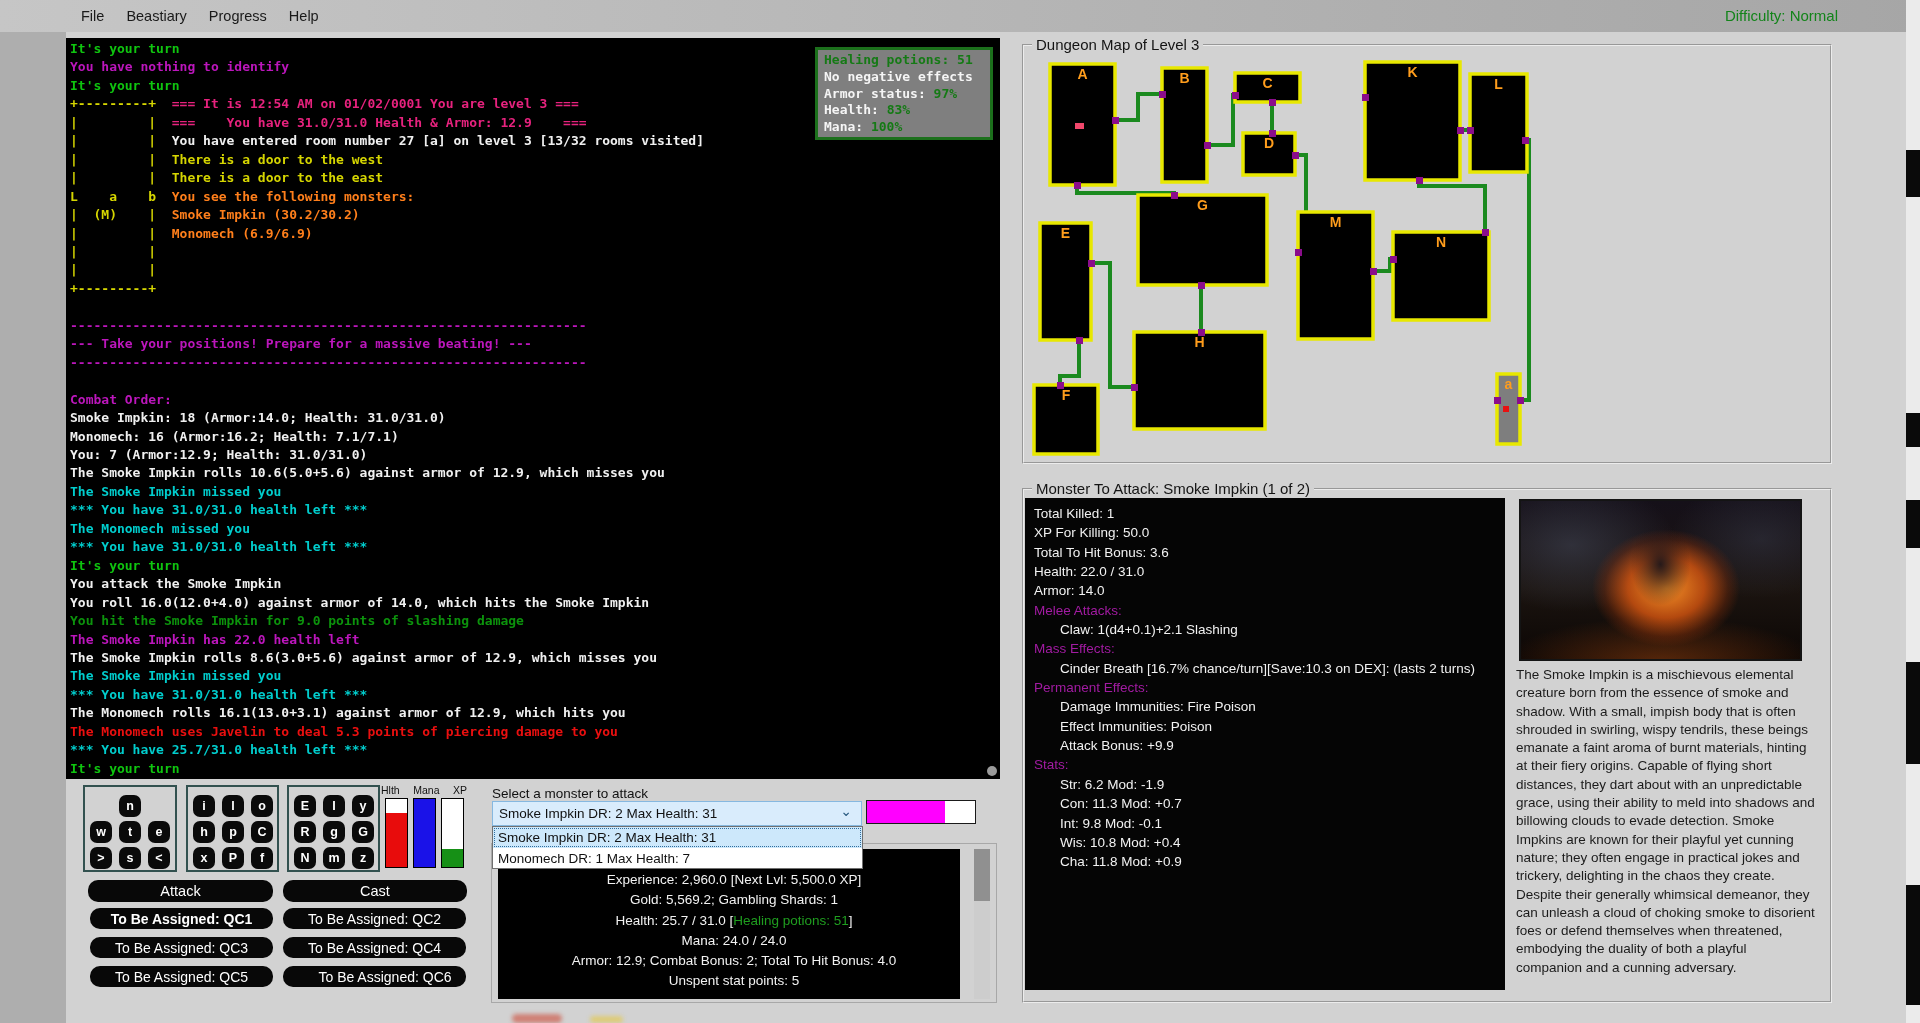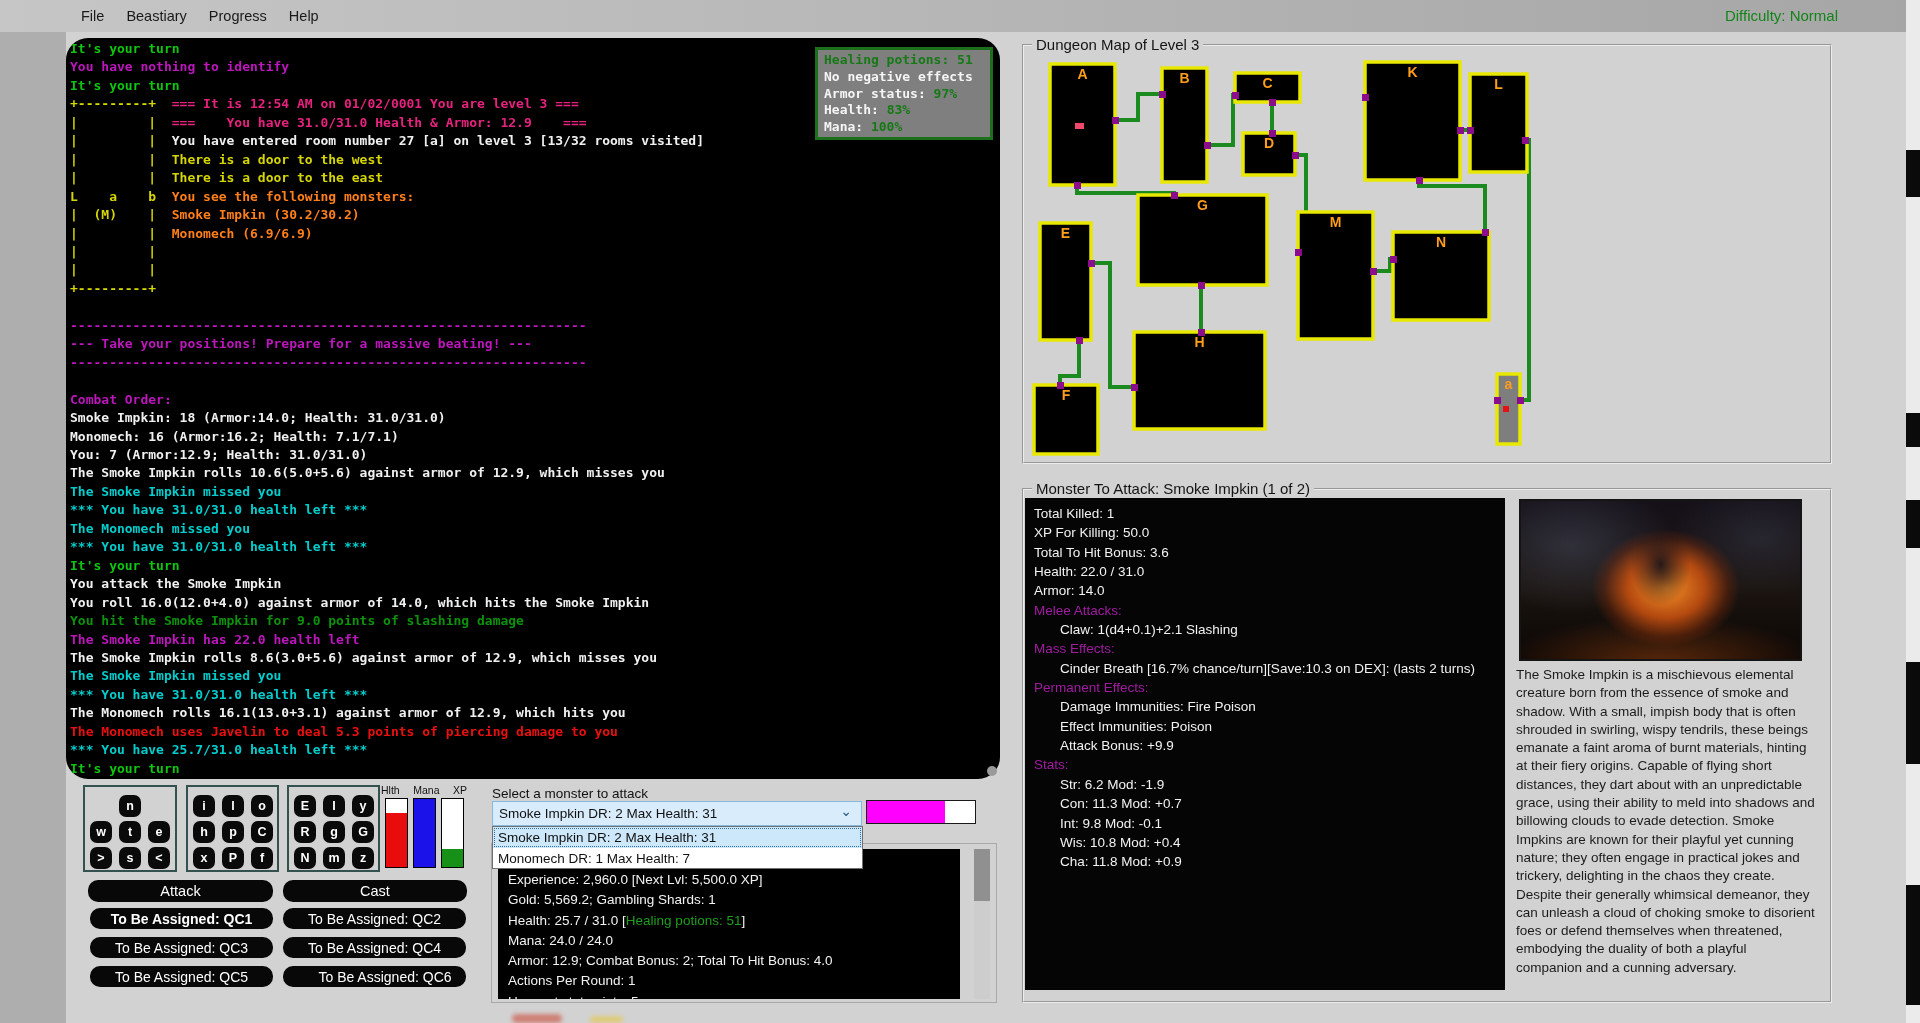--- a/index.html
+++ b/index.html
@@ -13,21 +13,21 @@
              display:flex; align-items:center; padding-left:70px; }
   .menu-item { font-size:14.5px; color:#1a1a1a; padding:6px 11px; cursor:default; }
   .difficulty { position:absolute; right:82px; top:7px; font-size:15px; color:#13841a; }
 
   .left-strip { position:absolute; left:0; top:32px; width:66px; height:991px; background:#aeaeae; }
 
   
   .log-panel { position:absolute; left:66px; top:38px; width:934px; height:741px;
                background:#000; padding:2px 0 0 4px; overflow:hidden;
                font-family:"DejaVu Sans Mono", monospace; font-weight:bold;
-               font-size:13px; line-height:18.45px; white-space:pre;border-radius:22px; }
+               font-size:13px; line-height:18.45px; white-space:pre; }
   .log-dot { position:absolute; left:987px; top:766px; width:10px; height:10px;
              border-radius:50%; background:#9a9a9a; }
 
   
   .status-box { position:absolute; left:815px; top:47px; width:178px; height:93px;
                 background:#7f7f7f; border:3px solid #1c701c; padding:2px 6px;
                 font-family:"DejaVu Sans Mono", monospace; font-weight:bold;
                 font-size:13px; line-height:16.8px; white-space:pre; }
 
   
@@ -82,21 +82,21 @@
   .combo .chev { position:absolute; right:9px; top:1px; font-size:14px; color:#2a5a80; }
   .swatch { position:absolute; left:866px; top:800px; width:110px; height:24px;
             border:1px solid #1a1a1a; background:#fff; }
   .swatch-fill { position:absolute; left:0; top:0; height:100%; background:#ff00ff; }
   .listbox { position:absolute; left:492px; top:826px; width:371px; height:43px;
              background:#fff; border:1px solid #707070; z-index:30; font-size:13.5px; }
   .list-item { height:21px; display:flex; align-items:center; padding-left:5px; color:#111; }
   .list-item.selected { background:#cde8fb; outline:1px dotted #2f6e9e; outline-offset:-2px; }
 
   .stats-outer { position:absolute; left:491px; top:843px; width:506px; height:160px;
-                 border:1px solid #a8a8a8; background:#d2d2d2; }
+                 border:1px solid #a8a8a8; background:#d2d2d2;text-align:center; }
   .stats-black { position:absolute; left:6px; top:5px; width:462px; height:150px;
                  background:#000; color:#f2f2f2; font-size:13.5px; line-height:20.3px;
                  padding:21px 0 0 10px; overflow:hidden; }
   .stats-scroll { position:absolute; left:482px; top:5px; width:16px; height:150px; background:#cdcdcd; }
   .stats-thumb { position:absolute; left:0; top:0; width:16px; height:52px; background:#909090; }
 
   
   .sliver { position:absolute; left:1906px; top:0; width:14px; height:1023px; background:#ebebeb; }
   .sliver .blk { position:absolute; left:0; width:14px; background:#0a0a0a; }
 
@@ -292,21 +292,20 @@
       <div class="list-item">Monomech  DR: 1  Max Health: 7</div>
     </div>
 
   <div class="stats-outer">
     <div class="stats-black" id="player-stats">
         <div><span style="color: rgb(242, 242, 242);">Experience: 2,960.0 [Next Lvl: 5,500.0 XP]</span></div>
         <div><span style="color: rgb(242, 242, 242);">Gold: 5,569.2; Gambling Shards: 1</span></div>
         <div><span style="color: rgb(242, 242, 242);">Health: 25.7 / 31.0 [</span><span style="color: rgb(31, 158, 31);">Healing potions: 51</span><span style="color: rgb(242, 242, 242);">]</span></div>
         <div><span style="color: rgb(242, 242, 242);">Mana: 24.0 / 24.0</span></div>
         <div><span style="color: rgb(242, 242, 242);">Armor: 12.9; Combat Bonus: 2; Total To Hit Bonus: 4.0</span></div>
-        <div><span style="color: rgb(242, 242, 242);">Actions Per Round: 1</span></div>
         <div><span style="color: rgb(242, 242, 242);">Unspent stat points: 5</span></div>
       </div>
     <div class="stats-scroll">
       <div class="stats-thumb"></div>
     </div>
   </div>
 
   <div class="sliver">
     <div class="blk" style="top:150px; height:47px;"></div>
     <div class="blk" style="top:413px; height:34px;"></div>

